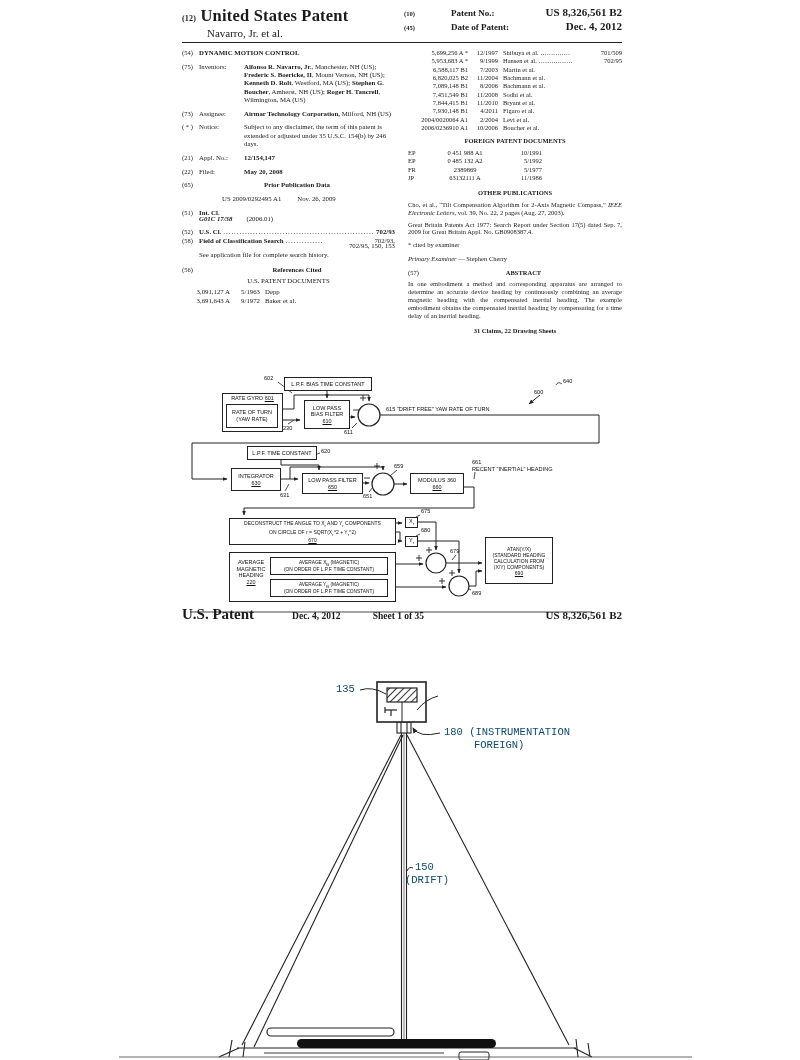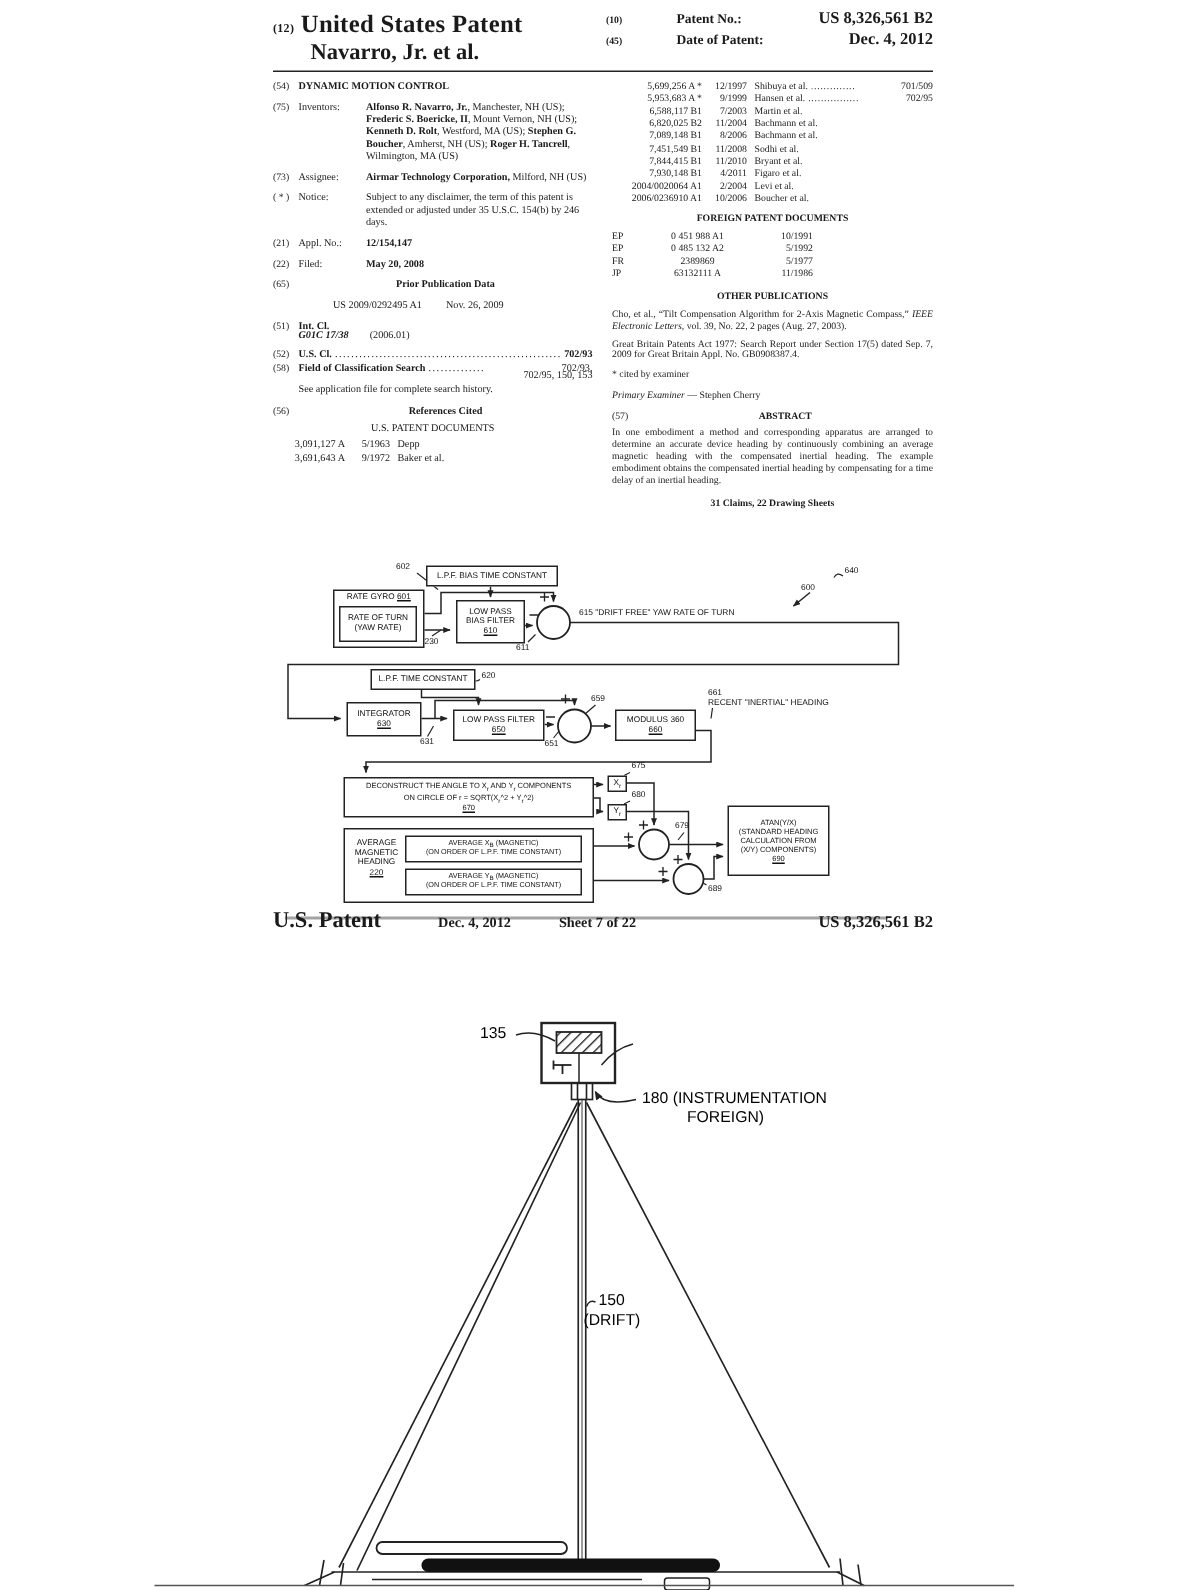--- a/index.html
+++ b/index.html
@@ -6,21 +6,21 @@
   .canvas{position:relative;width:800px;height:1060px;background:#fff;overflow:hidden;
           font-family:"Liberation Serif",serif;color:#1a1a1a;}
   .b{font-weight:bold;}
   .i{font-style:italic;}
   
   .p1{position:absolute;left:182px;top:6px;width:440px;}
   .hdr{display:flex;justify-content:space-between;}
   .inid{font-size:6.5px;flex:none;width:17px;}
   .hl .t1{font-size:16.5px;font-weight:bold;letter-spacing:.2px;}
   .hl .t1 .inid{font-size:8px;}
-  .hl .authors{font-size:15px;font-weight:bold;margin-left:25px;margin-top:1px;}
+  .hl .authors{font-size:11px;font-weight:normal;margin-left:25px;margin-top:1px;}
   .hr{width:218px;font-weight:bold;}
   .hr .row{display:flex;align-items:baseline;font-size:9px;line-height:1.25;gap:28px;}
   .hr .lbl{margin-left:2px;}
   .hr .val{margin-left:auto;font-size:11px;}
   .rule{border-top:1.4px solid #222;margin-top:3px;}
   .cols{display:flex;gap:13px;margin-top:6px;}
   .col-l{width:213px;font-size:6.8px;line-height:1.22;}
   .col-r{width:214px;font-size:6.5px;line-height:1.22;}
   .frow{display:flex;margin-bottom:5.5px;}
   .flbl{flex:none;width:45px;}
@@ -64,22 +64,22 @@
          box-sizing:border-box;display:flex;flex-direction:column;justify-content:center;}
   
   .divider{position:absolute;left:190px;top:611px;width:402px;height:2px;background:#a3a3a3;}
   .p2h{position:absolute;left:182px;top:606px;width:440px;display:flex;align-items:baseline;}
   .p2h .t{font-size:15px;font-weight:bold;}
   .p2h .m{font-size:9.5px;font-weight:bold;}
   .p2h .d{margin-left:38px;}
   .p2h .s{margin-left:32px;}
   .p2h .n{margin-left:auto;font-size:11px;font-weight:bold;}
   
-  .figure{position:absolute;left:88px;top:655px;width:600px;height:405px;
-          font-family:Liberation Sans, sans-serif;color:#000000;}
+  .figure{position:absolute;left:104px;top:655px;width:600px;height:405px;
+          font-family:Liberation Mono, monospace;color:#0c4a6e;}
   .figsvg{position:absolute;left:0;top:0;}
   .flab{position:absolute;font-size:10.5px;line-height:1.2;white-space:nowrap;}
 </style>
 </head>
 <body>
 
 <div class="canvas">
 
   <section class="p1">
     <div class="hdr">
@@ -446,21 +446,21 @@
     <span class="callout" style="left:237px;top:152px;">680</span>
     <span class="callout" style="left:266px;top:173px;">679</span>
     <span class="callout" style="left:288px;top:215px;">689</span>
   </div>
 
   <div class="divider"></div>
 
   <section class="p2h">
     <span class="t">U.S. Patent</span>
     <span class="m d">Dec. 4, 2012</span>
-    <span class="m s">Sheet 7 of 22</span>
+    <span class="m s">Sheet 1 of 35</span>
     <span class="n">US 8,326,561 B2</span>
   </section>
 
   <div class="figure">
     <svg class="figsvg" width="600" height="405" viewBox="0 0 600 405">
       <defs>
         <pattern id="hatch" width="5" height="5" patternUnits="userSpaceOnUse" patternTransform="rotate(45)">
           <line x1="0" y1="0" x2="0" y2="5" stroke="#222" stroke-width="1.8"></line>
         </pattern>
         <marker id="fah" markerWidth="7" markerHeight="7" refX="5" refY="2.5" orient="auto">

